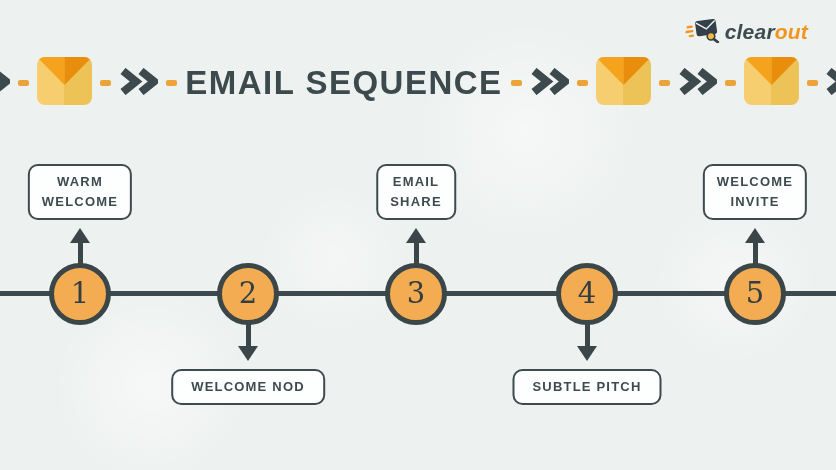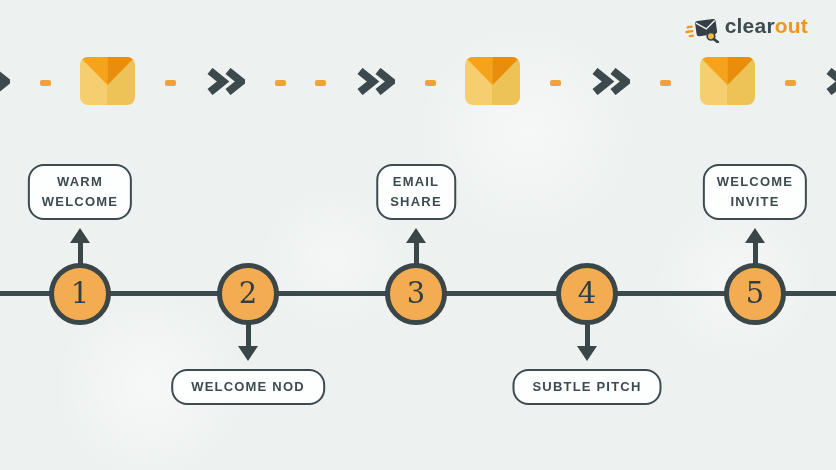--- a/index.html
+++ b/index.html
@@ -9,21 +9,21 @@
     overflow:hidden;
     font-family:"Liberation Sans", sans-serif;
     background-color:#EDF1F0;
     background-image:
       radial-gradient(circle 140px at 18% 82%, rgba(255,255,255,.55), rgba(255,255,255,0) 70%),
       radial-gradient(circle 160px at 63% 28%, rgba(255,255,255,.5), rgba(255,255,255,0) 70%),
       radial-gradient(circle 120px at 88% 60%, rgba(255,255,255,.45), rgba(255,255,255,0) 70%),
       radial-gradient(circle 110px at 40% 55%, rgba(255,255,255,.4), rgba(255,255,255,0) 70%);
   }
   
-  .logo{position:absolute;top:15px;right:28px;display:flex;align-items:flex-start;gap:5px;}
+  .logo{position:absolute;top:15px;right:28px;display:flex;align-items:center;gap:5px;font-style:italic;}
   .logo-text{font-size:21px;font-weight:bold;letter-spacing:.2px;color:#3E4B50;line-height:1;}
   .logo-text .out{color:#F2951F;}
   
   .header-flow{
     position:absolute;top:56px;left:-10px;right:-10px;height:54px;
     display:flex;align-items:center;justify-content:space-between;
   }
   .flow-title{
     font-size:33px;font-weight:bold;letter-spacing:1.5px;color:#3D4A4D;white-space:nowrap;
   }
@@ -37,21 +37,21 @@
     width:52px;height:52px;border-radius:50%;
     background:#F4AC52;border:5px solid #3B4649;
     display:flex;align-items:center;justify-content:center;
   }
   .circle-number{
     font-family:"DejaVu Serif", serif;
     font-size:29px;color:#323E41;line-height:1;padding-bottom:2px;
   }
   .label-box{
     position:absolute;left:0;transform:translateX(-50%);
-    border:2.5px solid #3E4B4E;border-radius:16px;background:#FDFEFE;
+    border:2.5px solid #3E4B4E;border-radius:10px;background:#FDFEFE;
     color:#3E4B4E;font-weight:bold;font-size:13px;letter-spacing:1.2px;
     text-align:center;line-height:1.55;
     display:flex;align-items:flex-end;justify-content:center;
     box-sizing:border-box;
   }
   .label-box.top{top:164px;max-width:116px;min-height:49px;padding:6px 12px;}
   .label-box.bottom{top:369px;white-space:nowrap;padding:6px 18px;min-height:34px;}
   .arrow{position:absolute;left:-10px;width:20px;display:flex;flex-direction:column;align-items:center;}
   .arrow.up{top:228px;}
   .arrow.down{top:323px;}
@@ -110,20 +110,21 @@
         </svg></span>
     <span class="dash"></span>
     <span><svg width="55" height="48" viewBox="0 0 55 48">
           <use href="#envelope"></use>
         </svg></span>
     <span class="dash"></span>
     <span class="chev2"><svg width="39" height="27" viewBox="0 0 39 27">
           <use href="#chev2g"></use>
         </svg></span>
     <span class="dash"></span>
+    <span class="flow-title">EMAIL SEQUENCE</span>
     <span class="dash"></span>
     <span class="chev2"><svg width="39" height="27" viewBox="0 0 39 27">
           <use href="#chev2g"></use>
         </svg></span>
     <span class="dash"></span>
     <span><svg width="55" height="48" viewBox="0 0 55 48">
           <use href="#envelope"></use>
         </svg></span>
     <span class="dash"></span>
     <span class="chev2"><svg width="39" height="27" viewBox="0 0 39 27">

